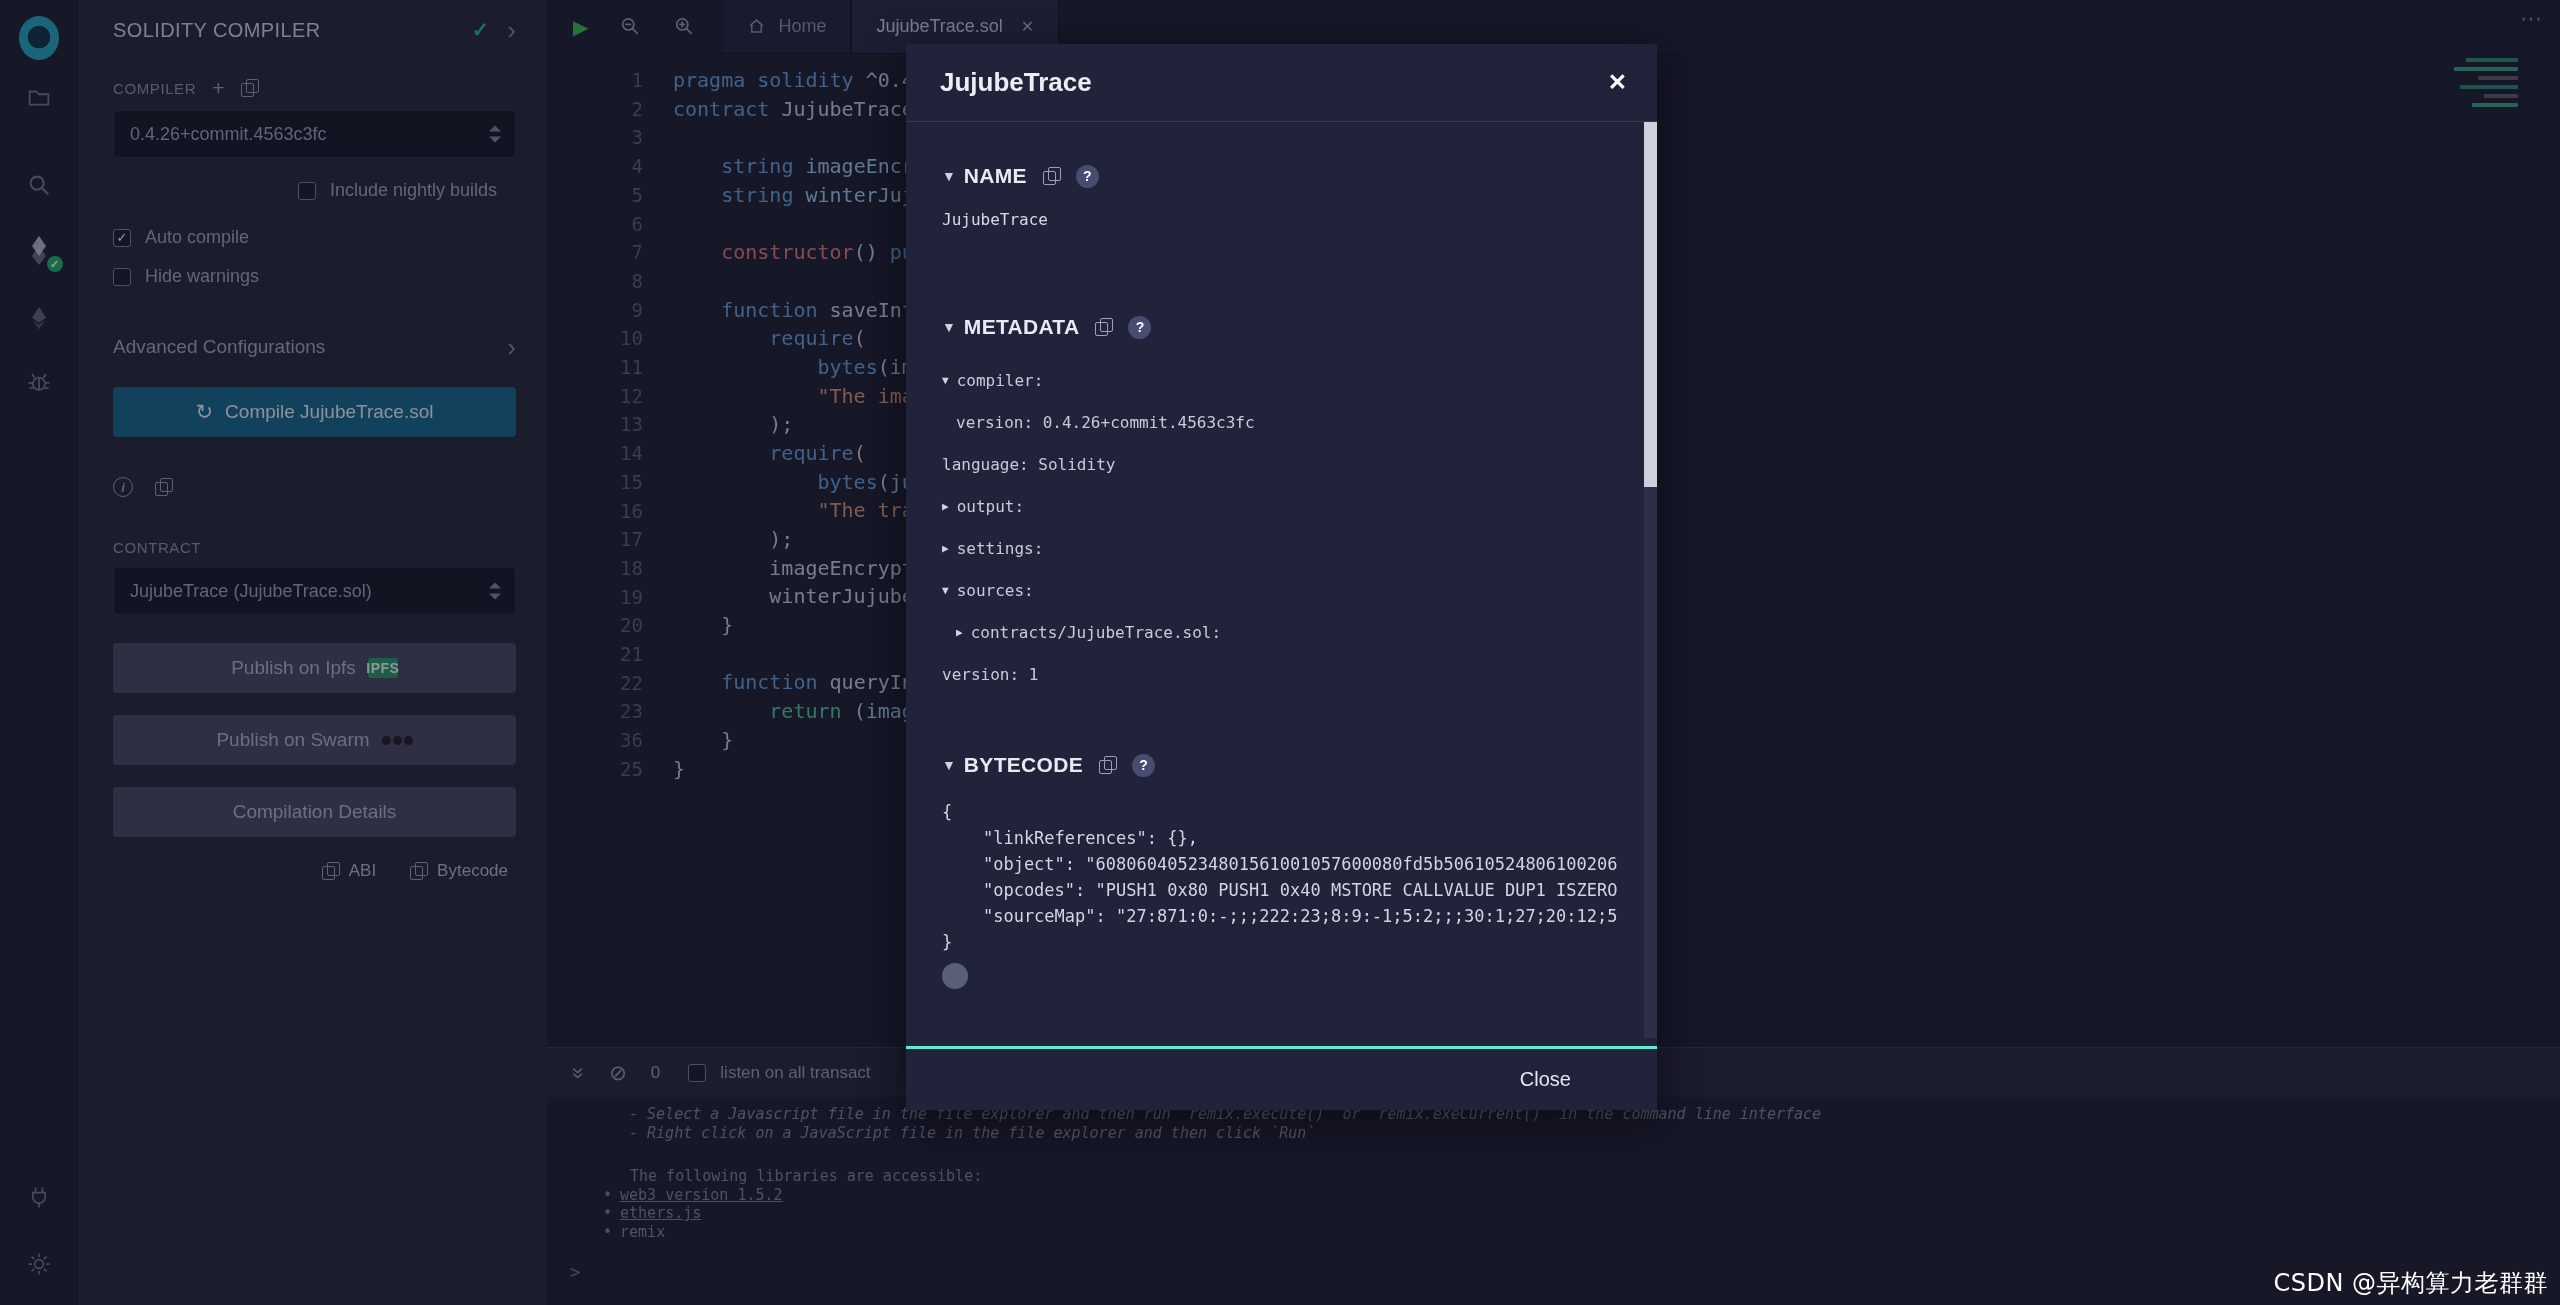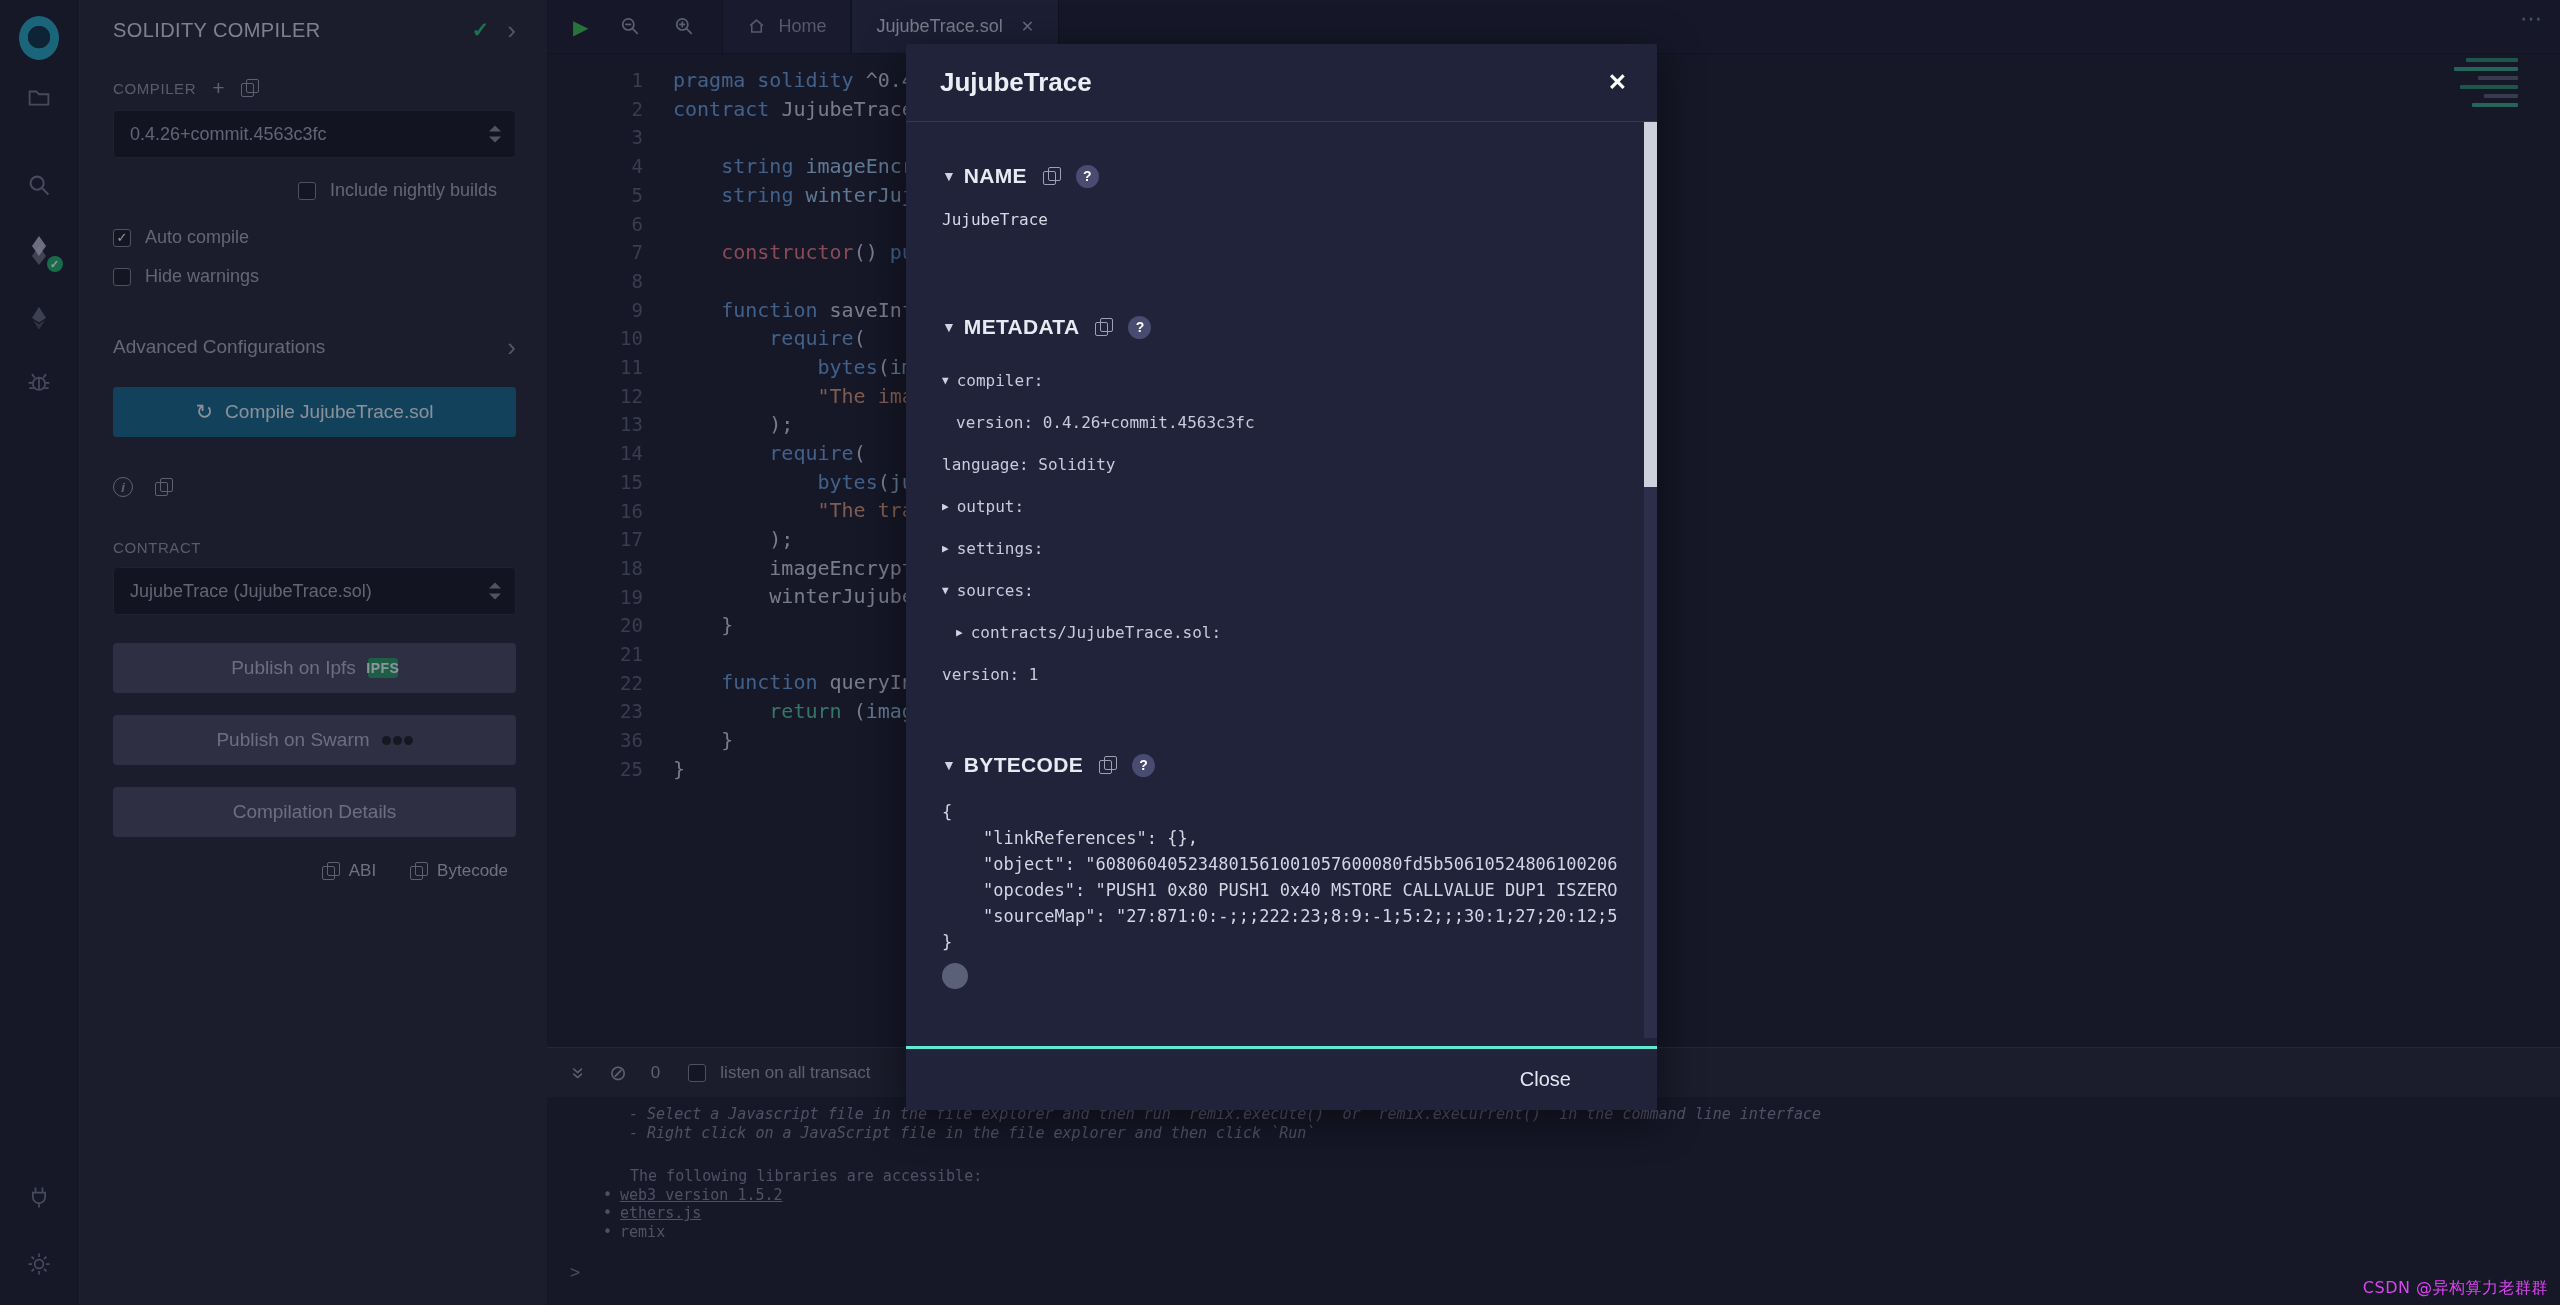--- a/index.html
+++ b/index.html
@@ -139,21 +139,21 @@
   .bytecode-json{margin-top:22px;font-size:17px;line-height:26px;color:#d2d5e2;
                  font-family:"DejaVu Sans Mono",monospace;white-space:pre;overflow:hidden}
   .bubble{margin-top:8px;width:26px;height:26px;border-radius:50%;background:#8d93ad;opacity:.55}
   .modal-footer{position:absolute;left:0;right:0;bottom:0;height:64px;border-top:3px solid #5eead4;
                 display:flex;align-items:center;justify-content:flex-end;padding-right:68px}
   .btn-close{font-size:20px;color:#e4e7f1;background:transparent;border:none;cursor:pointer;
              font-family:"Liberation Sans",sans-serif;padding:10px 18px}
   .modal-scroll{position:absolute;right:0;top:78px;bottom:72px;width:13px;background:#2c2f49}
   .modal-thumb{position:absolute;top:0;left:0;right:0;height:365px;background:#cdd0dd;cursor:pointer}
 
-  .watermark{position:absolute;right:12px;bottom:6px;z-index:90;font-size:16px;color:#d946ef;
+  .watermark{position:absolute;right:12px;bottom:6px;z-index:90;font-size:24px;color:#ffffff;
              letter-spacing:.5px;font-family:"DejaVu Sans",sans-serif}
   svg{display:block}
 </style>
 </head>
 <body>
 
 <nav class="rail">
   <div class="rail-item" style="top:18px">
     <div class="logo-circle"></div>
   </div>

